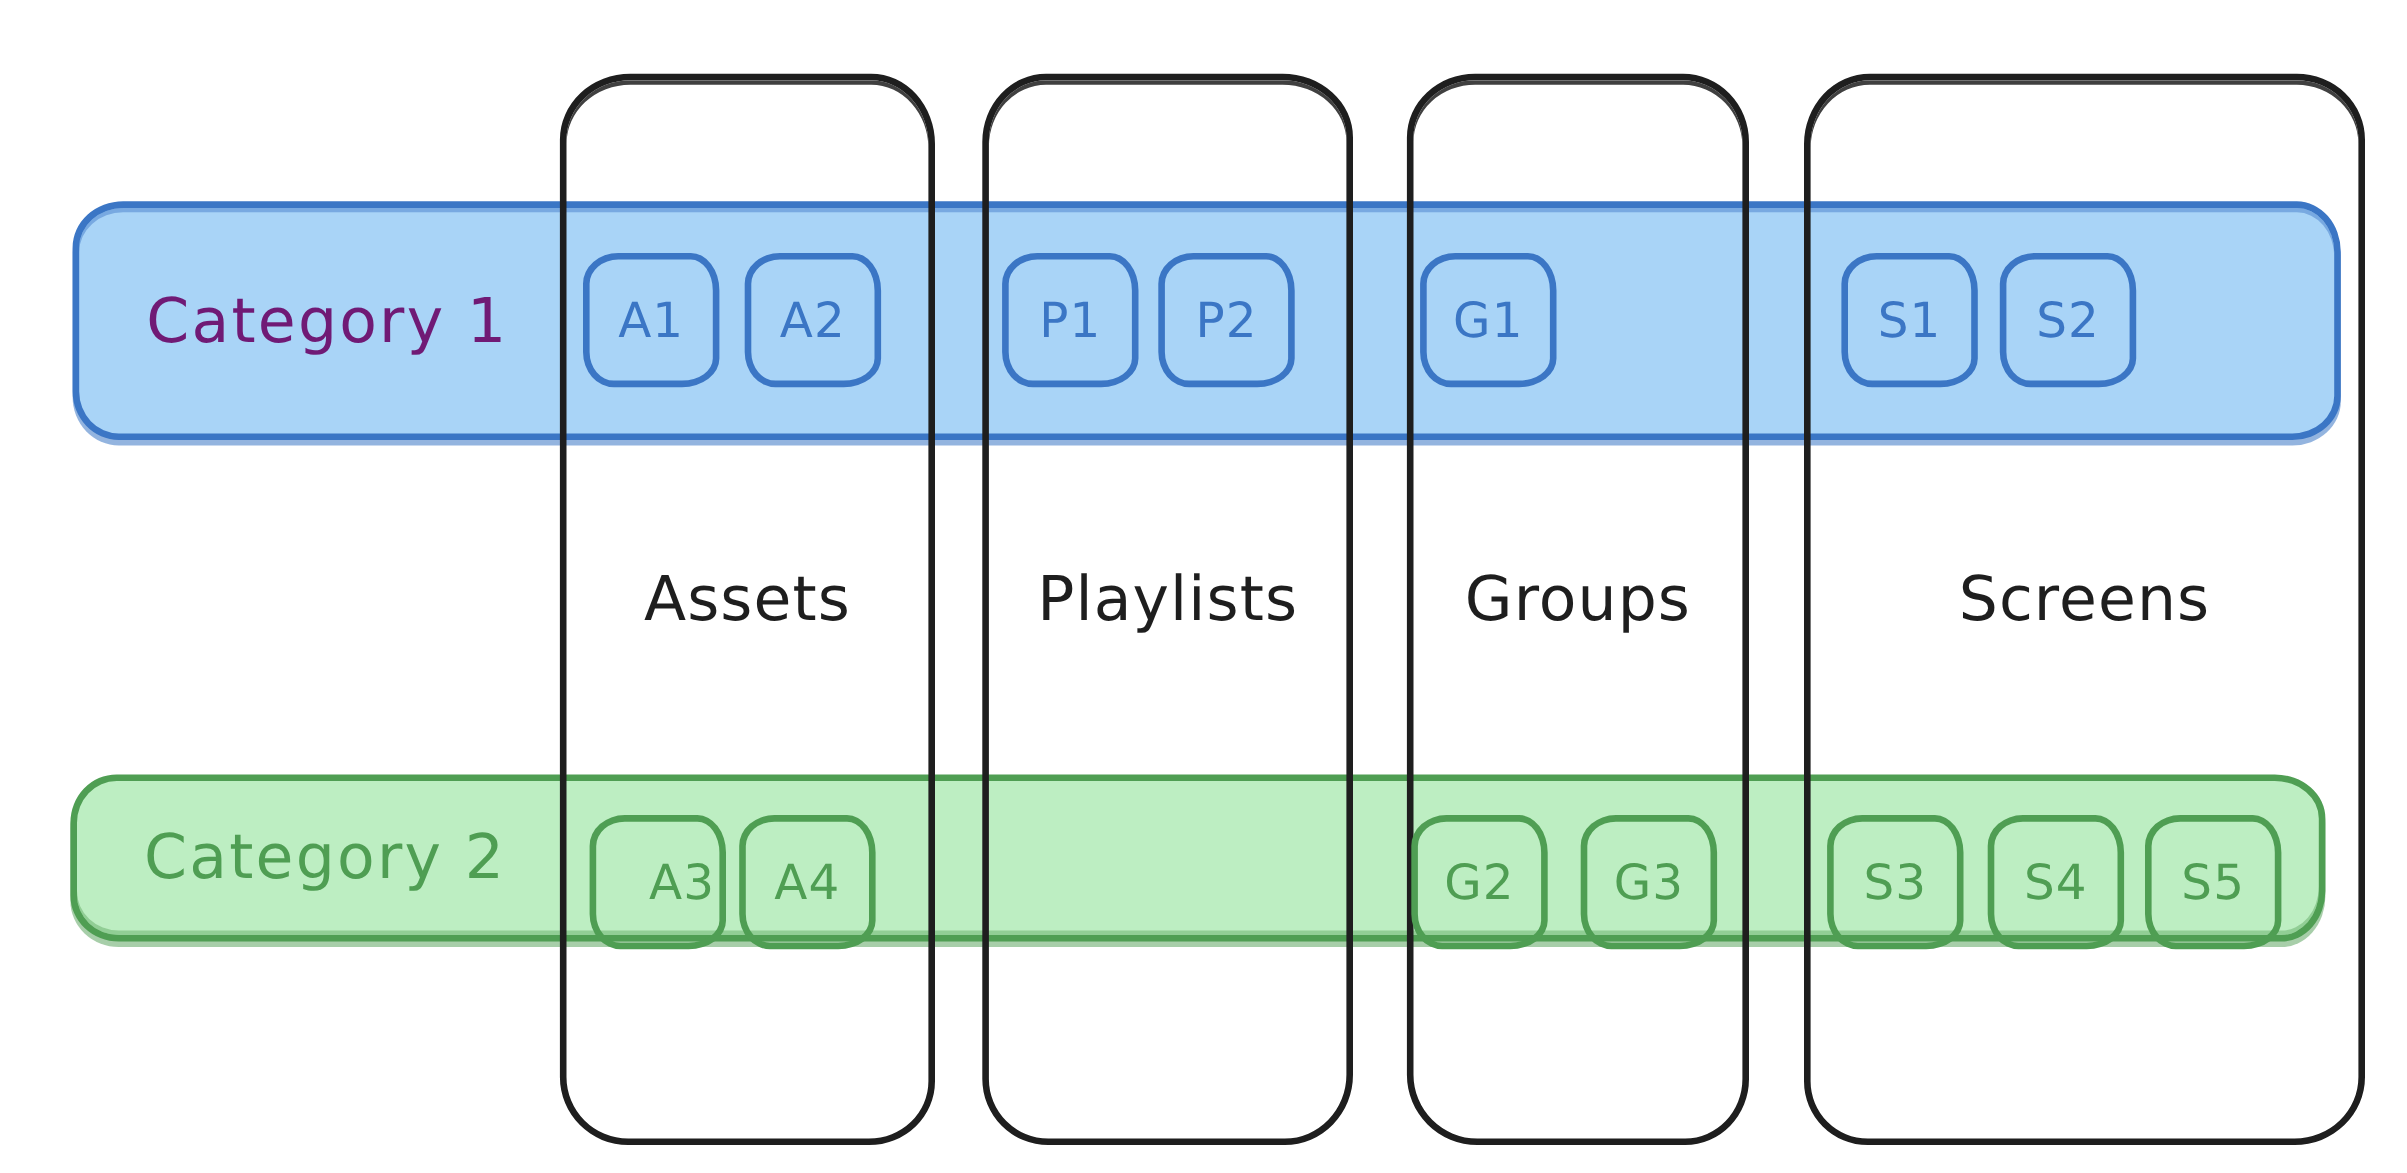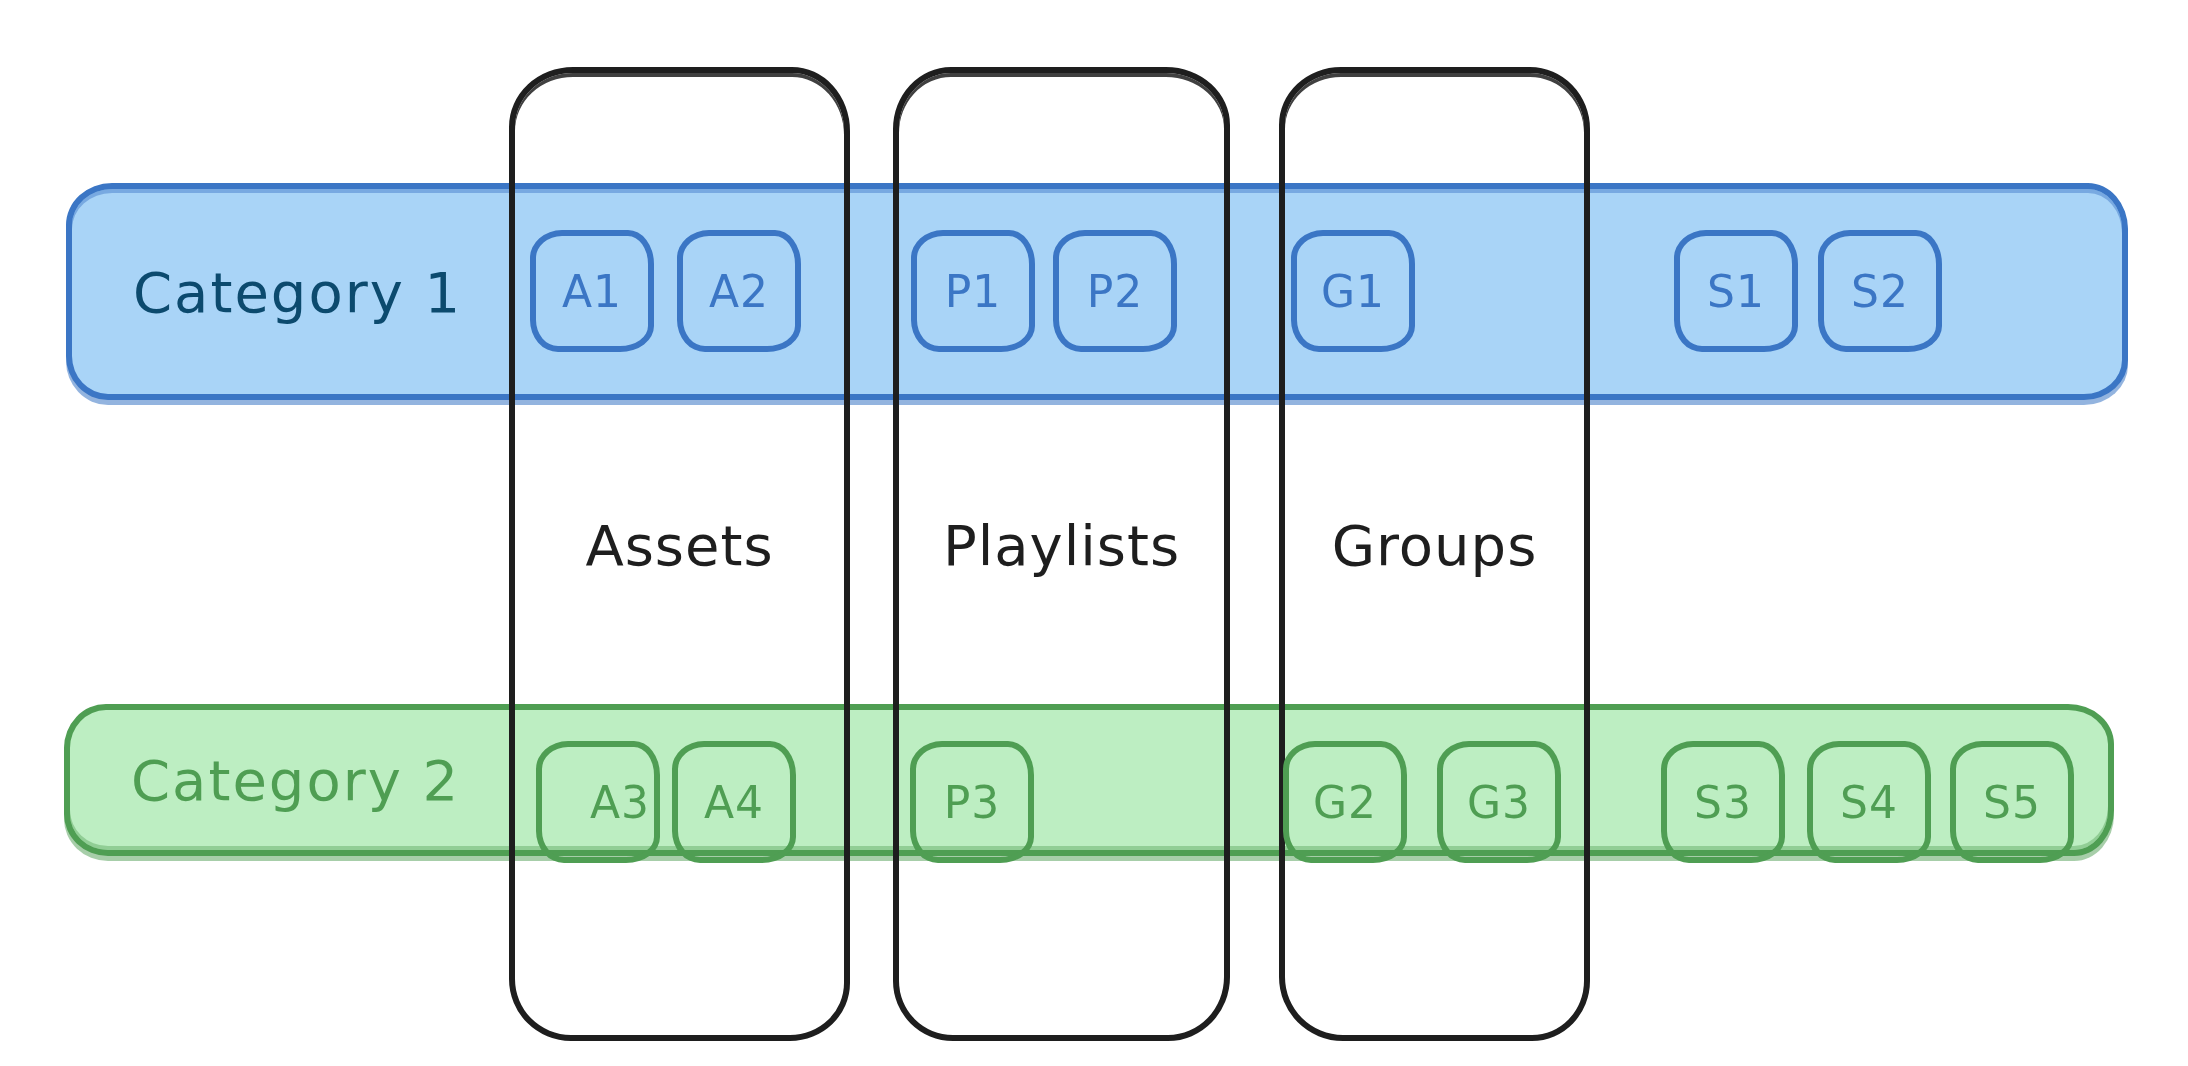--- a/index.html
+++ b/index.html
@@ -40,21 +40,21 @@
   }
   .band-label {
     position: absolute;
     left: 61px;
     top: 50%;
     transform: translateY(-50%);
     font-size: 56px;
     letter-spacing: 2px;
     white-space: nowrap;
   }
-  .band-blue .band-label { color: #0c4a6e; }
+  .band-blue .band-label { color: #701a75; }
   .band-green .band-label { color: #4f9e53; }
 
   
   .col {
     position: absolute;
     top: 67px;
     height: 974px;
     border: 6px solid #1e1e1e;
     background: transparent;
     z-index: 2;
@@ -108,31 +108,33 @@
 
   <div class="col col-assets">
     <div class="col-title">Assets</div>
   </div>
   <div class="col col-playlists">
     <div class="col-title">Playlists</div>
   </div>
   <div class="col col-groups">
     <div class="col-title">Groups</div>
   </div>
+  <div class="col col-screens">
+    <div class="col-title">Screens</div>
+  </div>
 
   <div class="chip chip-blue" style="left:530px;  top:230px;">A1</div>
   <div class="chip chip-blue" style="left:677px;  top:230px;">A2</div>
   <div class="chip chip-blue" style="left:911px;  top:230px;">P1</div>
   <div class="chip chip-blue" style="left:1053px; top:230px;">P2</div>
   <div class="chip chip-blue" style="left:1291px; top:230px;">G1</div>
   <div class="chip chip-blue" style="left:1674px; top:230px;">S1</div>
   <div class="chip chip-blue" style="left:1818px; top:230px;">S2</div>
 
   <div class="chip chip-green" style="left:536px;  top:741px;padding-left:44px;">A3</div>
   <div class="chip chip-green" style="left:672px;  top:741px;">A4</div>
-  <div class="chip chip-green" style="left:910px;  top:741px;">P3</div>
   <div class="chip chip-green" style="left:1283px; top:741px;">G2</div>
   <div class="chip chip-green" style="left:1437px; top:741px;">G3</div>
   <div class="chip chip-green" style="left:1661px; top:741px;">S3</div>
   <div class="chip chip-green" style="left:1807px; top:741px;">S4</div>
   <div class="chip chip-green" style="left:1950px; top:741px;">S5</div>
 
 </div>
 
 </body></html>

